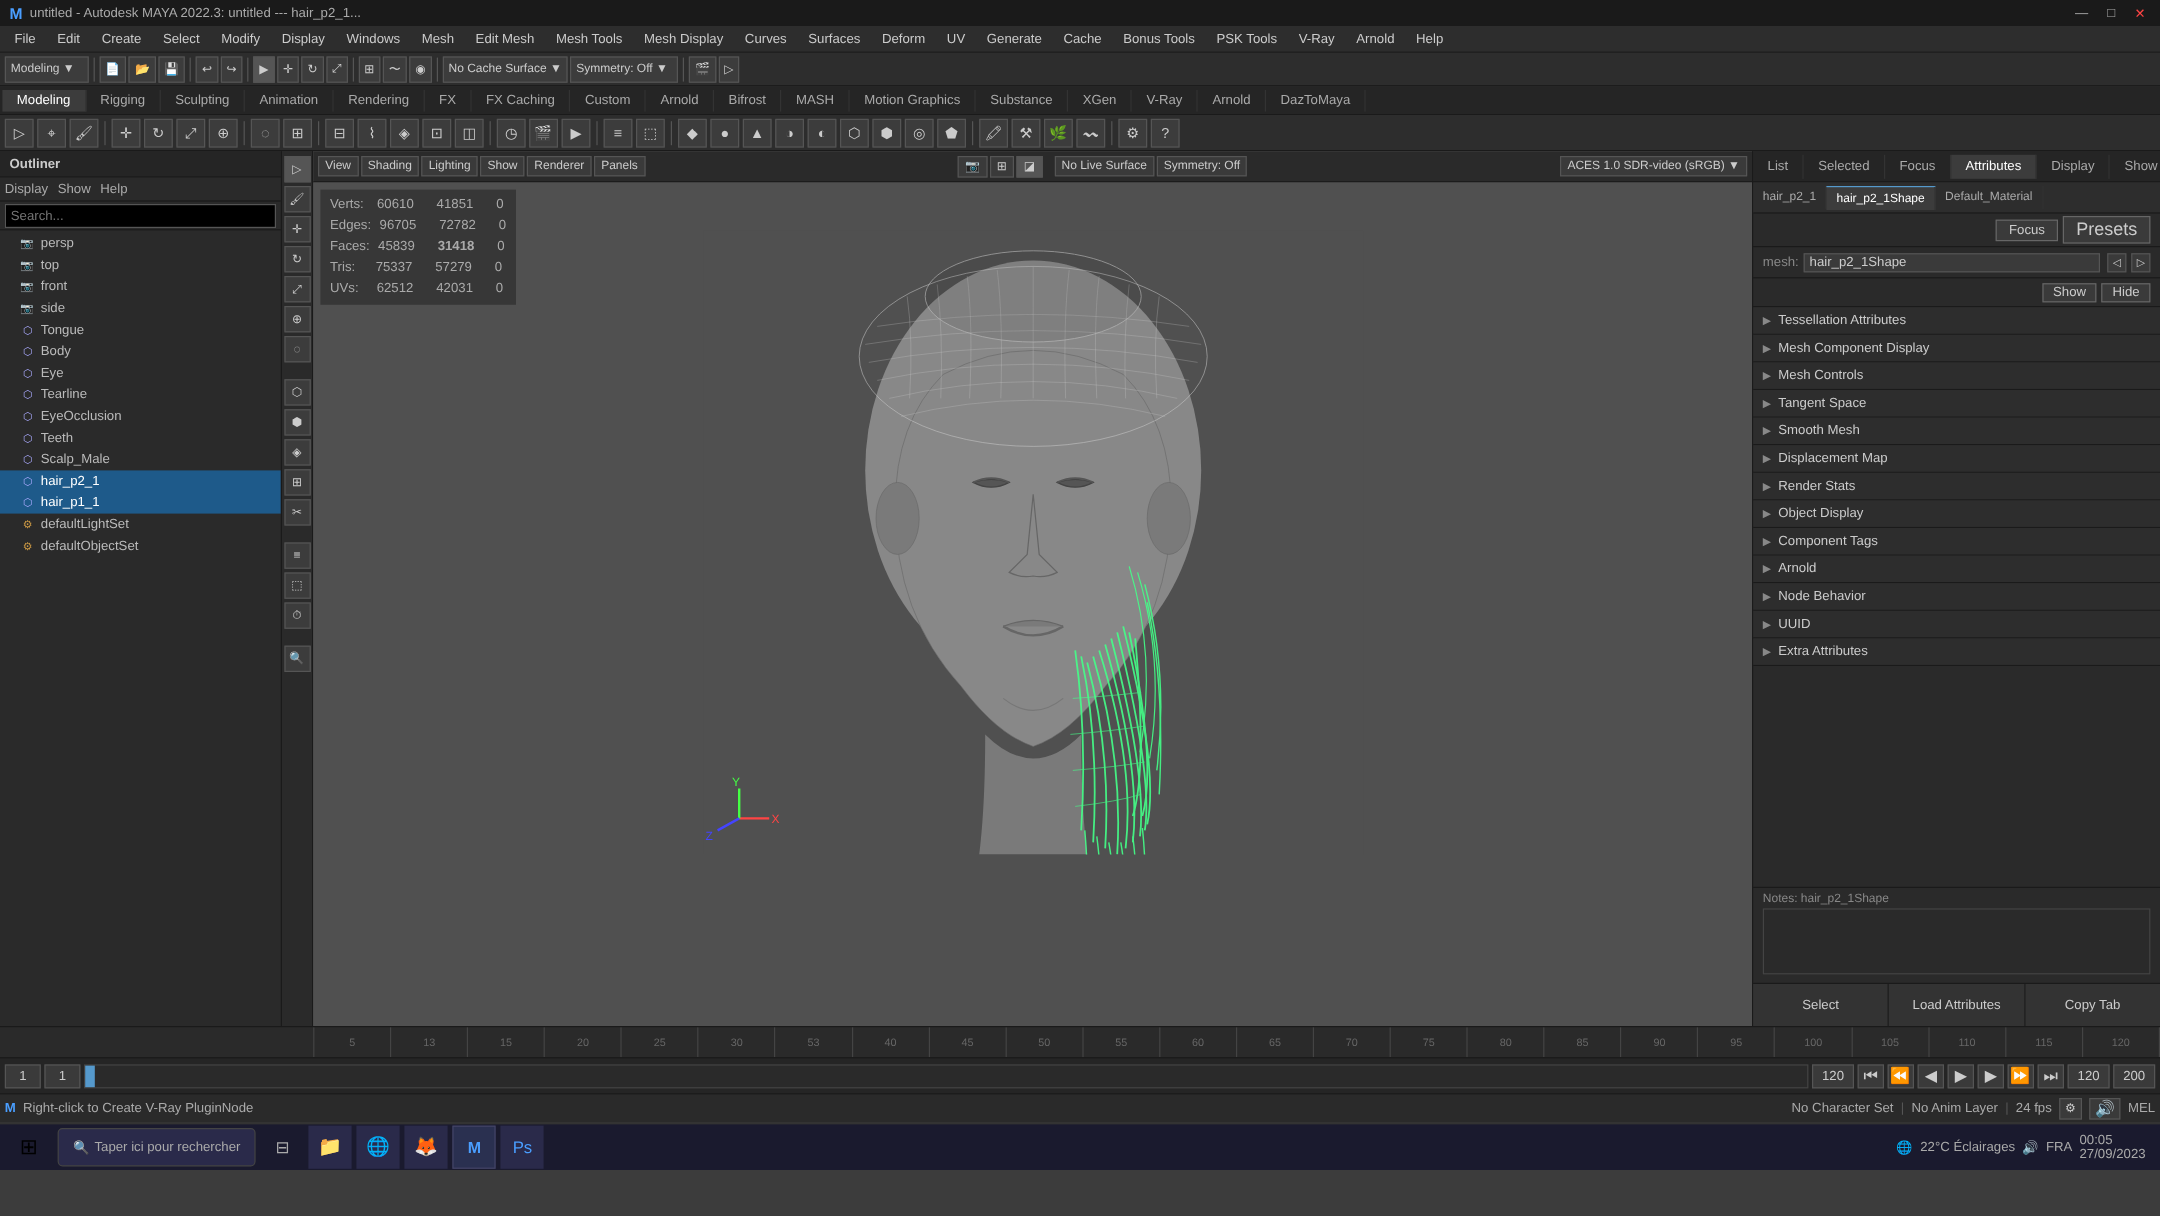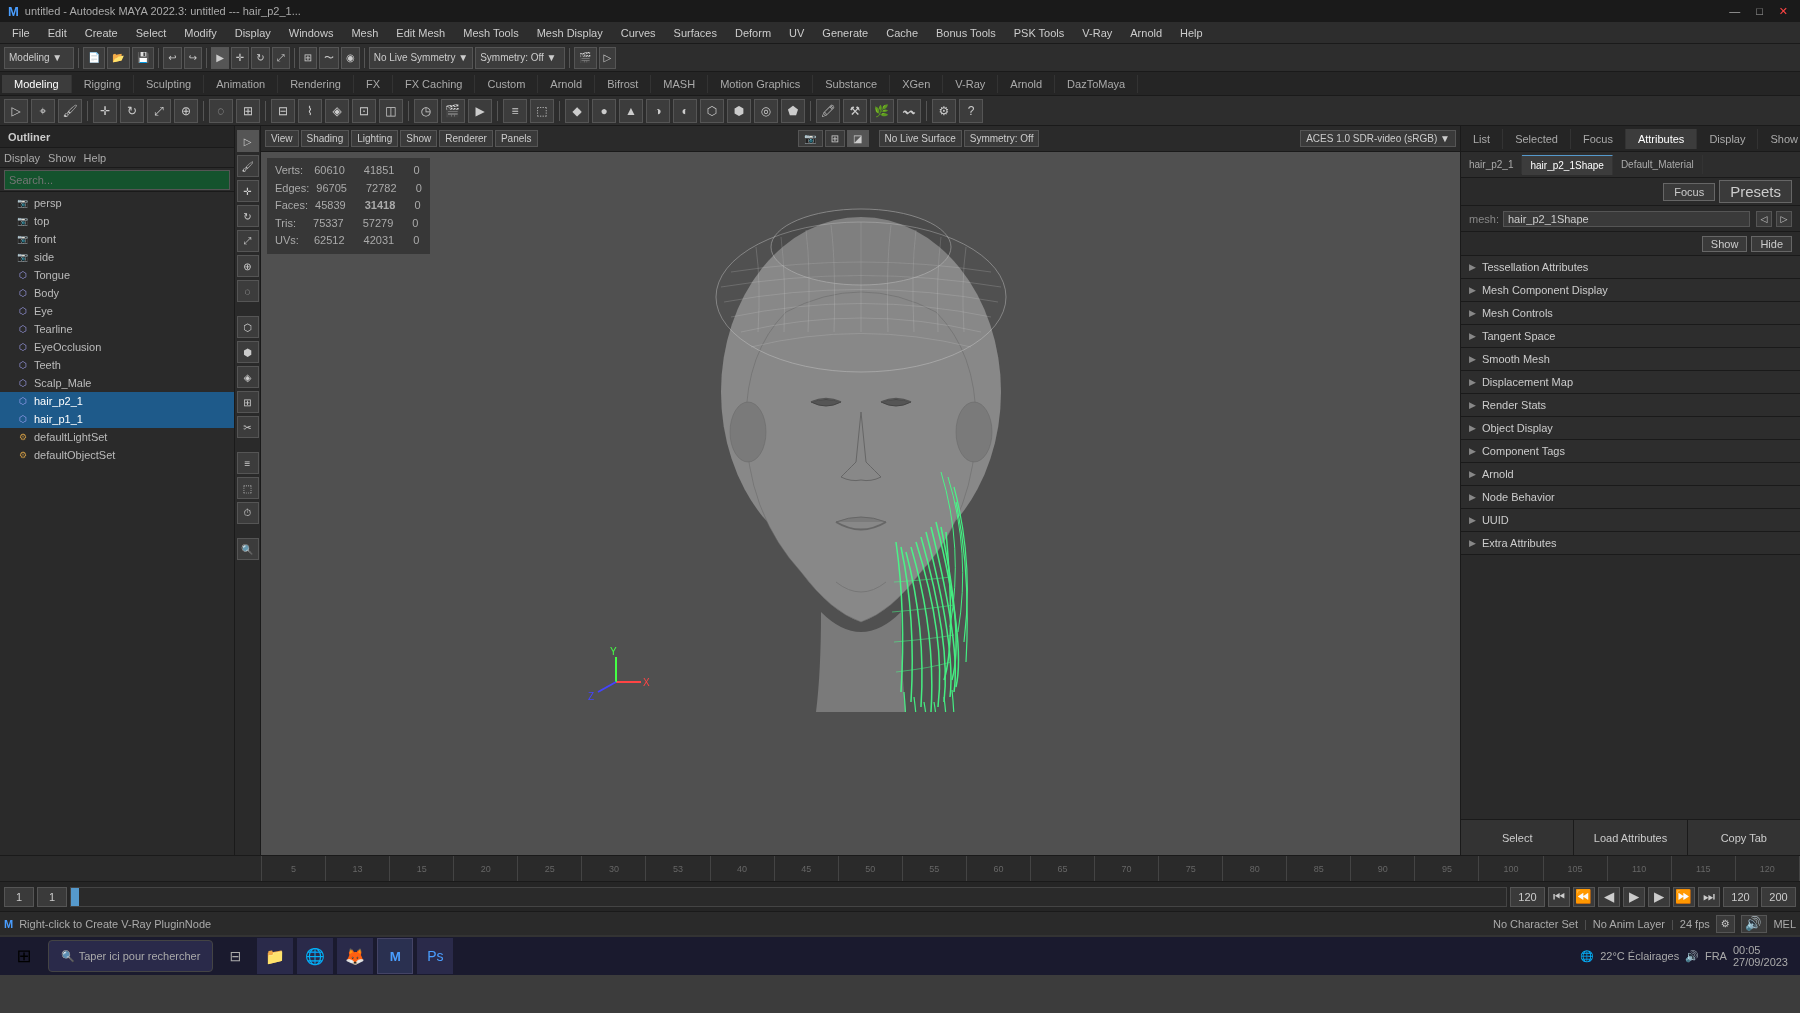--- a/index.html
+++ b/index.html
@@ -149,21 +149,21 @@
   <div class="toolbar-separator"></div>
   <div class="toolbar-btn" style="background:#555;">▶</div>
   <div class="toolbar-btn">✛</div>
   <div class="toolbar-btn">↻</div>
   <div class="toolbar-btn">⤢</div>
   <div class="toolbar-separator"></div>
   <div class="toolbar-btn">⊞</div>
   <div class="toolbar-btn">〜</div>
   <div class="toolbar-btn">◉</div>
   <div class="toolbar-separator"></div>
-  <div class="toolbar-btn" style="min-width:80px;">No Live Symmetry ▼</div>
+  <div class="toolbar-btn" style="min-width:80px;">No Cache Surface ▼</div>
   <div class="toolbar-btn" style="min-width:90px;">Symmetry: Off ▼</div>
   <div class="toolbar-separator"></div>
   <div class="toolbar-btn">🎬</div>
   <div class="toolbar-btn">▷</div>
 </div>
 
 <div id="tabbar">
   <div class="tab-item active">Modeling</div>
   <div class="tab-item">Rigging</div>
   <div class="tab-item">Sculpting</div>
@@ -233,21 +233,21 @@
   <div id="outliner">
     <div id="outliner-header">
       <span>Outliner</span>
     </div>
     <div id="outliner-menu">
       <span>Display</span>
       <span>Show</span>
       <span>Help</span>
     </div>
     <div id="outliner-search">
-      <input type="text" placeholder="Search..." style="width: 100%; background: #14532d; border: 1px solid rgb(85, 85, 85); color: rgb(204, 204, 204); padding: 0px 4px; font-size: 11px; height: 20px;">
+      <input type="text" placeholder="Search..." style="width: 100%; background: #000000; border: 1px solid rgb(85, 85, 85); color: rgb(204, 204, 204); padding: 0px 4px; font-size: 11px; height: 20px;">
     </div>
     <div id="outliner-tree">
       <div class="tree-item">
         <span class="tree-indent"></span>
         <span class="tree-icon" style="color:#88aacc;">📷</span>
         <span>persp</span>
       </div>
       <div class="tree-item">
         <span class="tree-indent"></span>
         <span class="tree-icon" style="color:#88aacc;">📷</span>
@@ -607,20 +607,24 @@
         </div>
       </div>
       <div class="attr-section">
         <div class="attr-section-header">
           <span class="attr-chevron">▶</span>
           <span>Extra Attributes</span>
         </div>
       </div>
     </div>
 
+    <div id="right-panel-notes">
+      <div id="notes-label">Notes: hair_p2_1Shape</div>
+      <textarea style="width: 100%; height: 55px; background: rgb(42, 42, 42); border: 1px solid rgb(68, 68, 68); color: rgb(136, 136, 136); font-size: 10px; resize: none; padding: 2px;"></textarea>
+    </div>
 
     <div id="right-panel-bottom">
       <button class="rp-bottom-btn">Select</button>
       <button class="rp-bottom-btn">Load Attributes</button>
       <button class="rp-bottom-btn" style="border-right:none;">Copy Tab</button>
     </div>
   </div>
 </div>
 
 <div id="timeline-ruler" style="height:26px;background:#2a2a2a;border-top:1px solid #1a1a1a;display:flex;align-items:center;padding:0 0 0 261px;overflow:hidden;">

